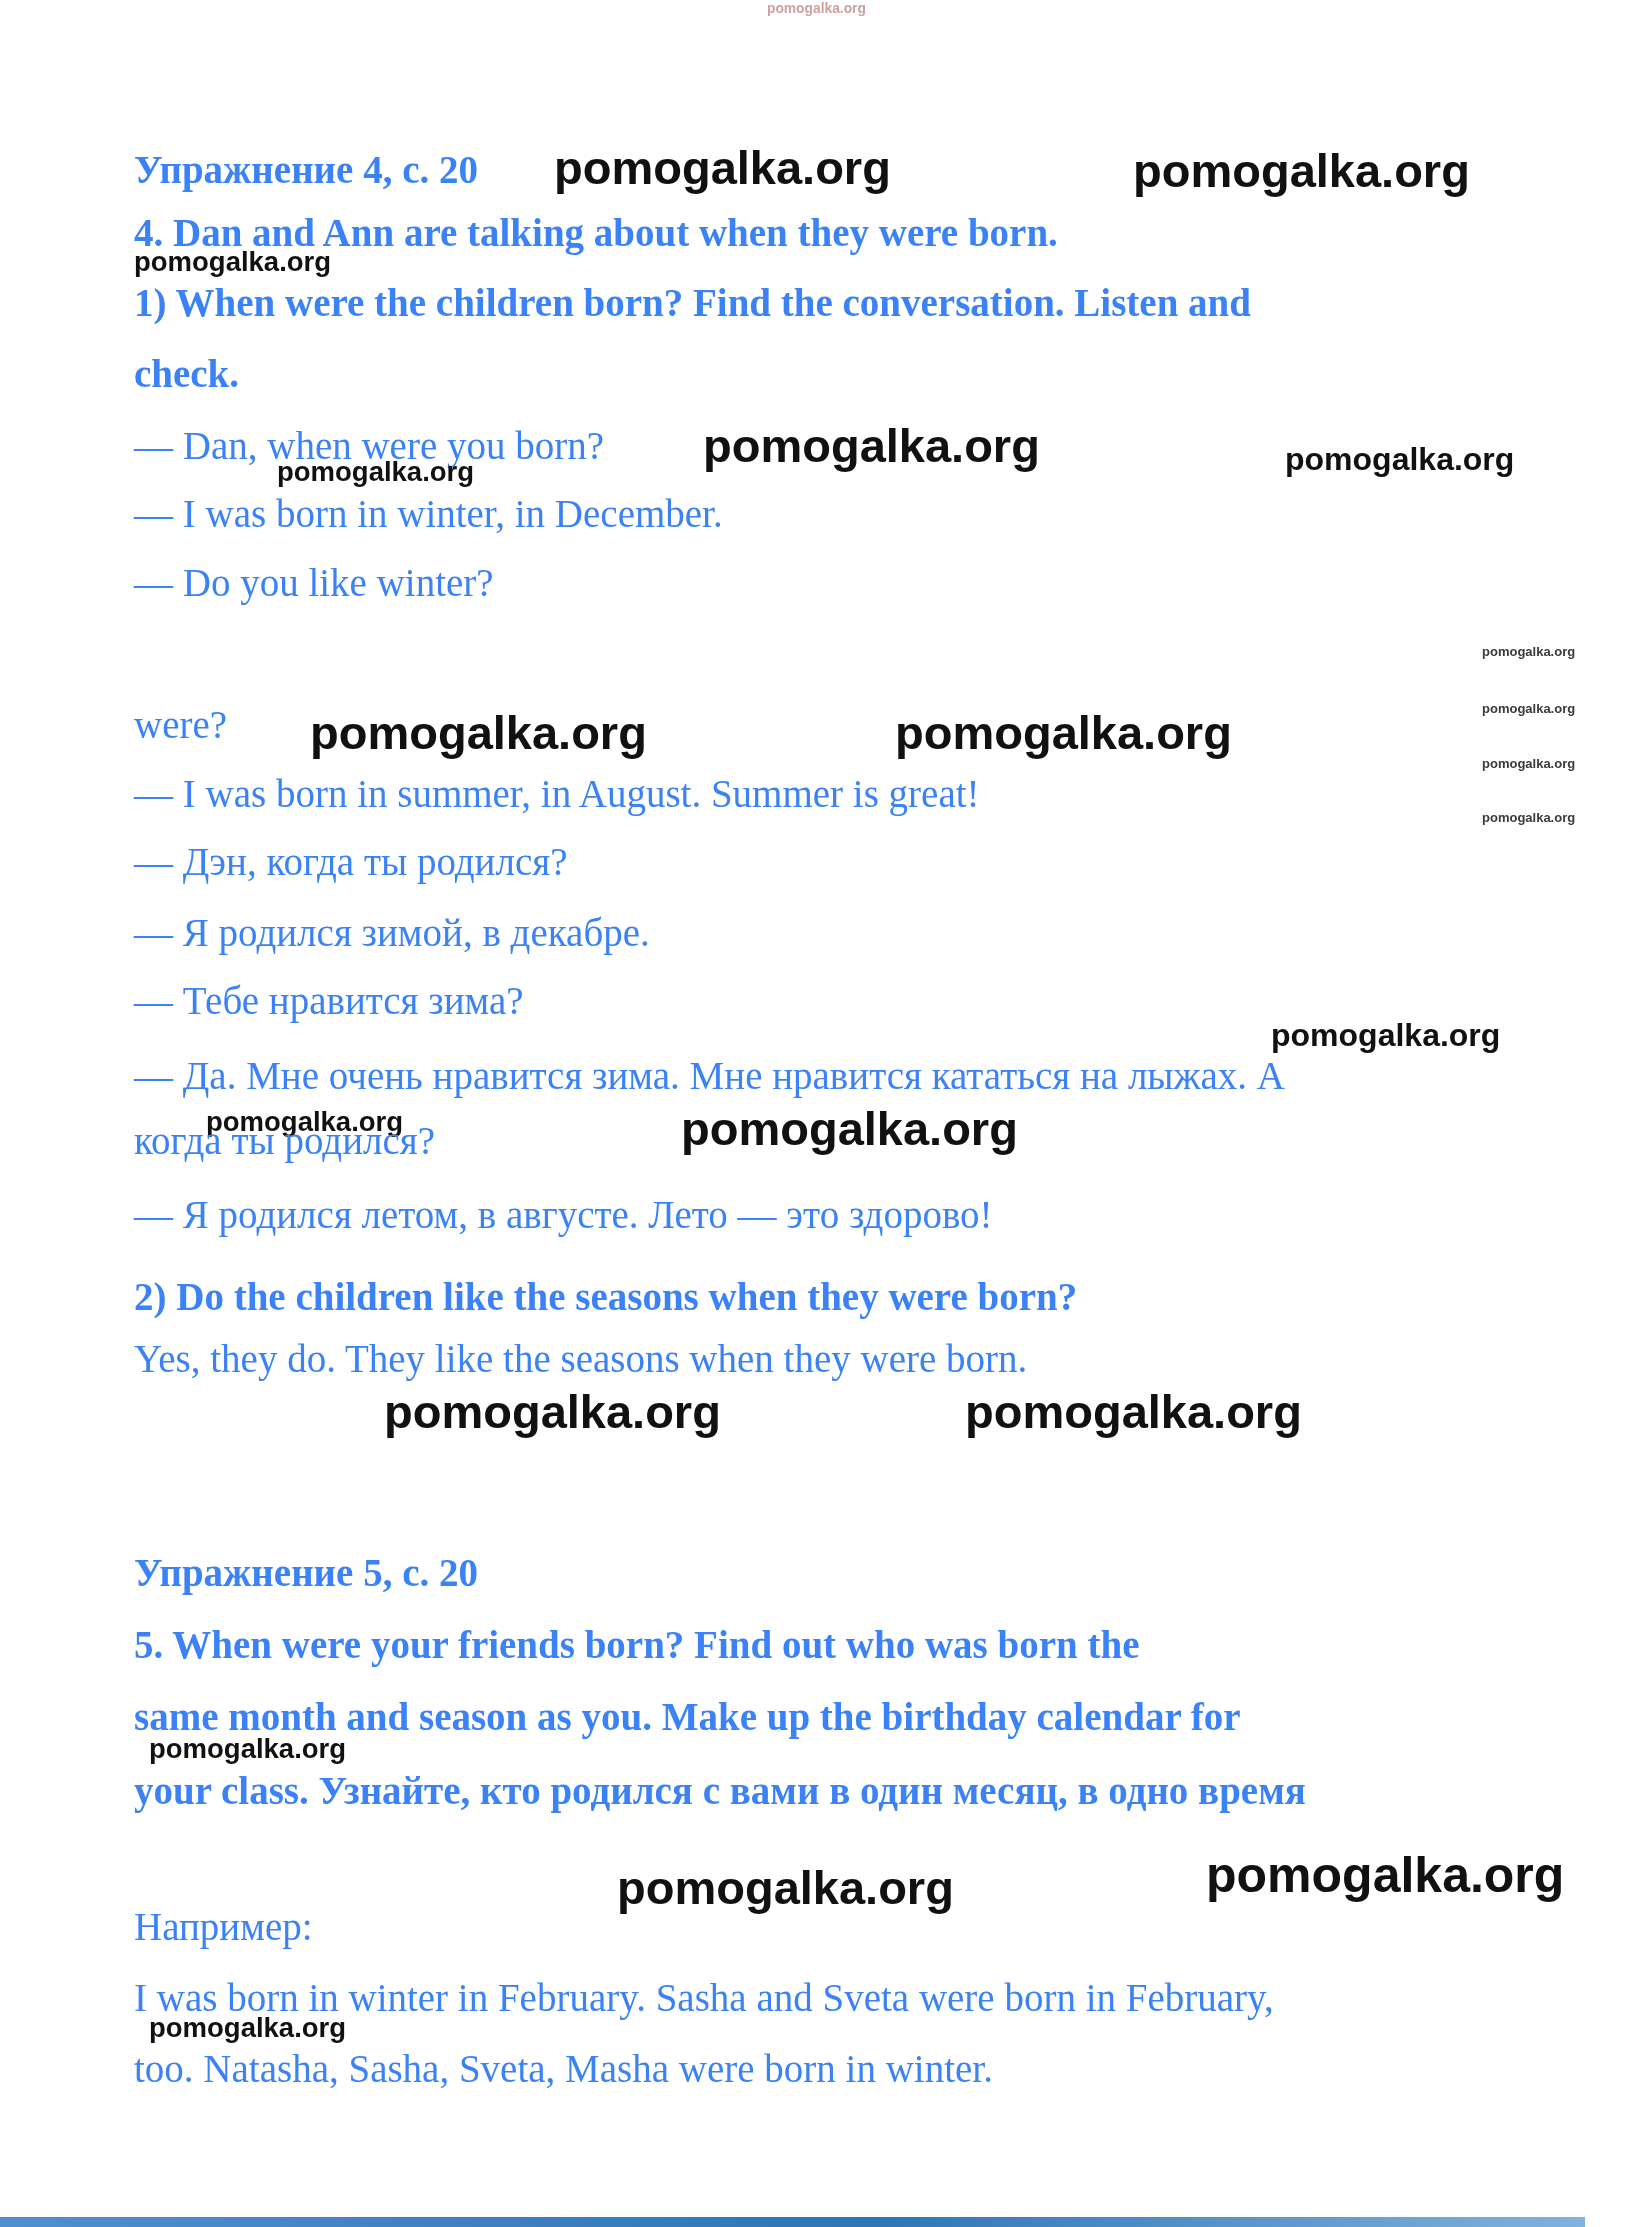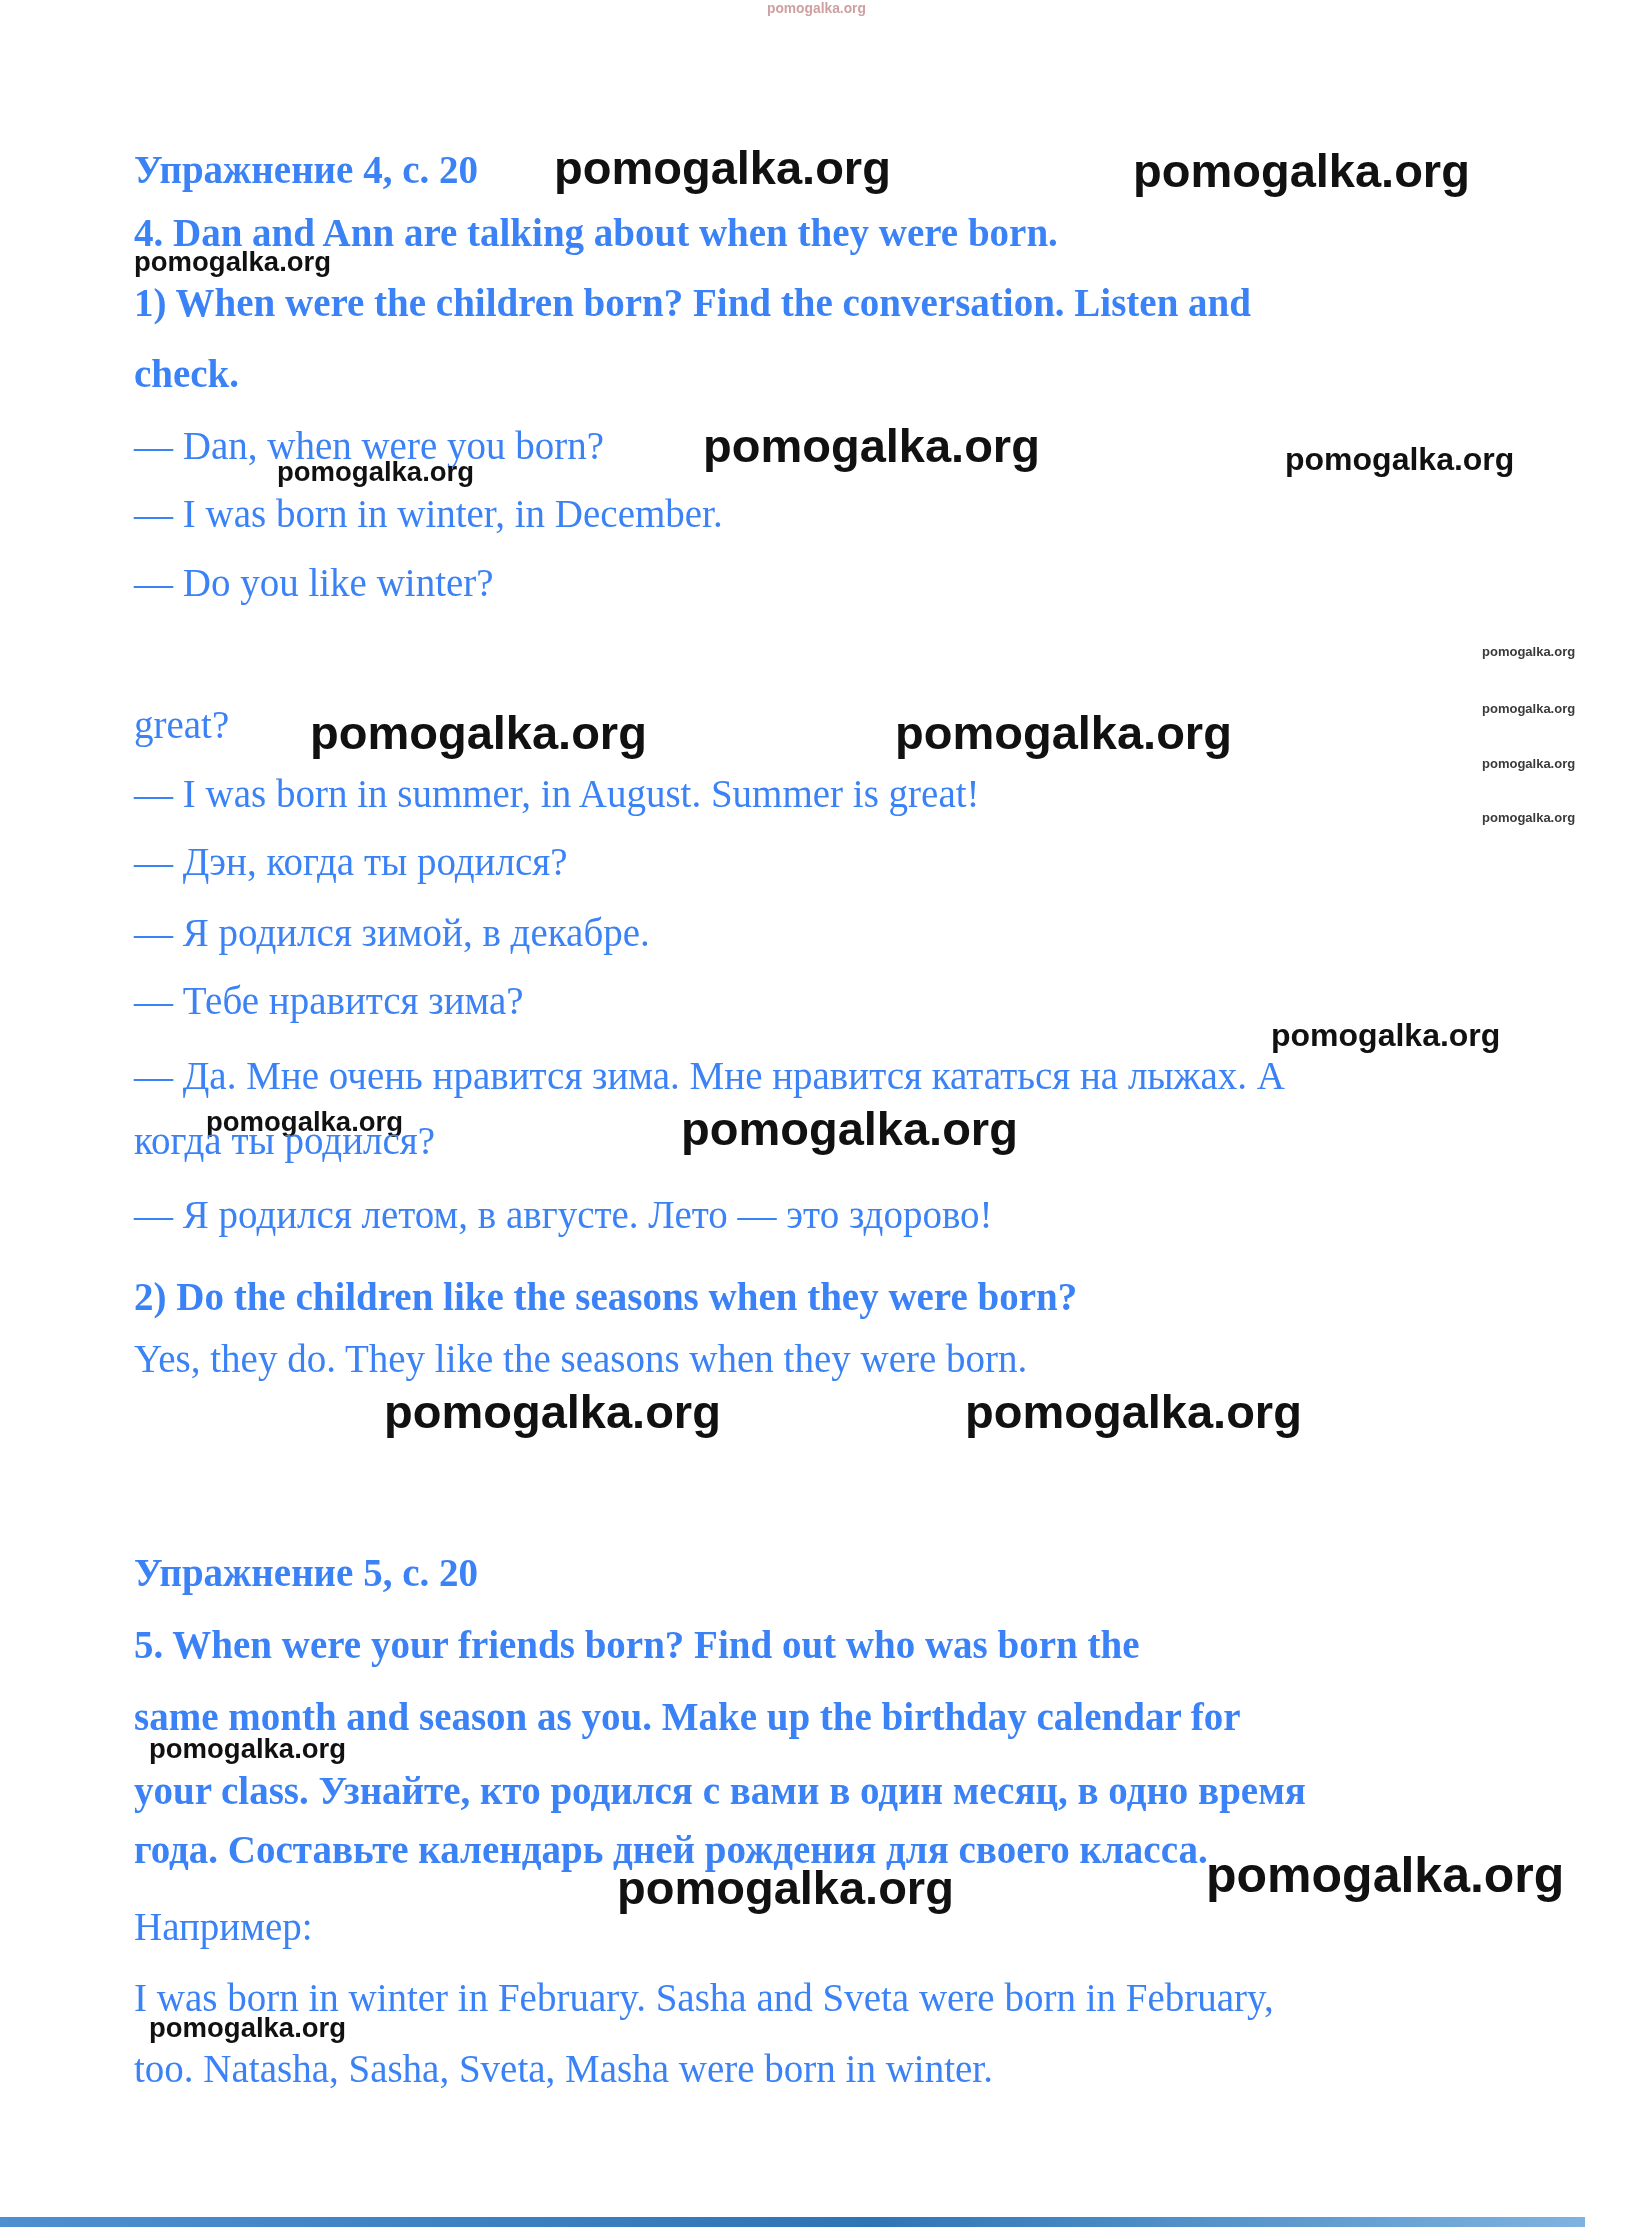--- a/index.html
+++ b/index.html
@@ -62,21 +62,21 @@
   <div class="t" style="top:426px;">— Dan, when were you born?</div>
   <span class="wm wm-xl" style="left:703px; top:422px;">pomogalka.org</span>
   <span class="wm wm-md" style="left:1285px; top:443px;">pomogalka.org</span>
   <span class="wm wm-sm" style="left:277px; top:458px;">pomogalka.org</span>
 
   <div class="t" style="top:494px;">— I was born in winter, in December.</div>
   <div class="t" style="top:563px;">— Do you like winter?</div>
   <span class="wm wm-xs" style="left:1482px; top:645px;">pomogalka.org</span>
   <span class="wm wm-xs" style="left:1482px; top:702px;">pomogalka.org</span>
 
-  <div class="t" style="top:705px;">great?</div>
+  <div class="t" style="top:705px;">were?</div>
   <span class="wm wm-xl" style="left:310px; top:709px;">pomogalka.org</span>
   <span class="wm wm-xl" style="left:895px; top:709px;">pomogalka.org</span>
   <span class="wm wm-xs" style="left:1482px; top:757px;">pomogalka.org</span>
 
   <div class="t" style="top:774px;">— I was born in summer, in August. Summer is great!</div>
   <span class="wm wm-xs" style="left:1482px; top:811px;">pomogalka.org</span>
 
   <div class="t" style="top:842px;">— Дэн, когда ты родился?</div>
   <div class="t" style="top:913px;">— Я родился зимой, в декабре.</div>
   <div class="t" style="top:981px;">— Тебе нравится зима?</div>
@@ -92,21 +92,20 @@
   <div class="t b" style="top:1269px;margin-top:8px;">2) Do the children like the seasons when they were born?</div>
   <div class="t" style="top:1339px;">Yes, they do. They like the seasons when they were born.</div>
   <span class="wm wm-xl" style="left:384px; top:1388px;">pomogalka.org</span>
   <span class="wm wm-xl" style="left:965px; top:1388px;">pomogalka.org</span>
 
   <div class="t b" style="top:1553px;">Упражнение 5, с. 20</div>
   <div class="t b" style="top:1625px;">5. When were your friends born? Find out who was born the</div>
   <div class="t b" style="top:1697px;">same month and season as you. Make up the birthday calendar for</div>
   <span class="wm wm-sm" style="left:149px; top:1735px;">pomogalka.org</span>
   <div class="t b" style="top:1771px;">your class. Узнайте, кто родился с вами в один месяц, в одно время</div>
-  <div class="t b" style="top:1830px;">года. Составьте календарь дней рождения для своего класса.</div>
   <span class="wm wm-xl" style="left:617px; top:1864px;">pomogalka.org</span>
   <span class="wm wm-xl" style="left:1206px; top:1850px; font-size:50px;">pomogalka.org</span>
 
   <div class="t" style="top:1907px;">Например:</div>
   <div class="t" style="top:1978px;">I was born in winter in February. Sasha and Sveta were born in February,</div>
   <span class="wm wm-sm" style="left:149px; top:2014px;">pomogalka.org</span>
   <div class="t" style="top:2049px;">too. Natasha, Sasha, Sveta, Masha were born in winter.</div>
 
   <div class="strip"></div>
 

